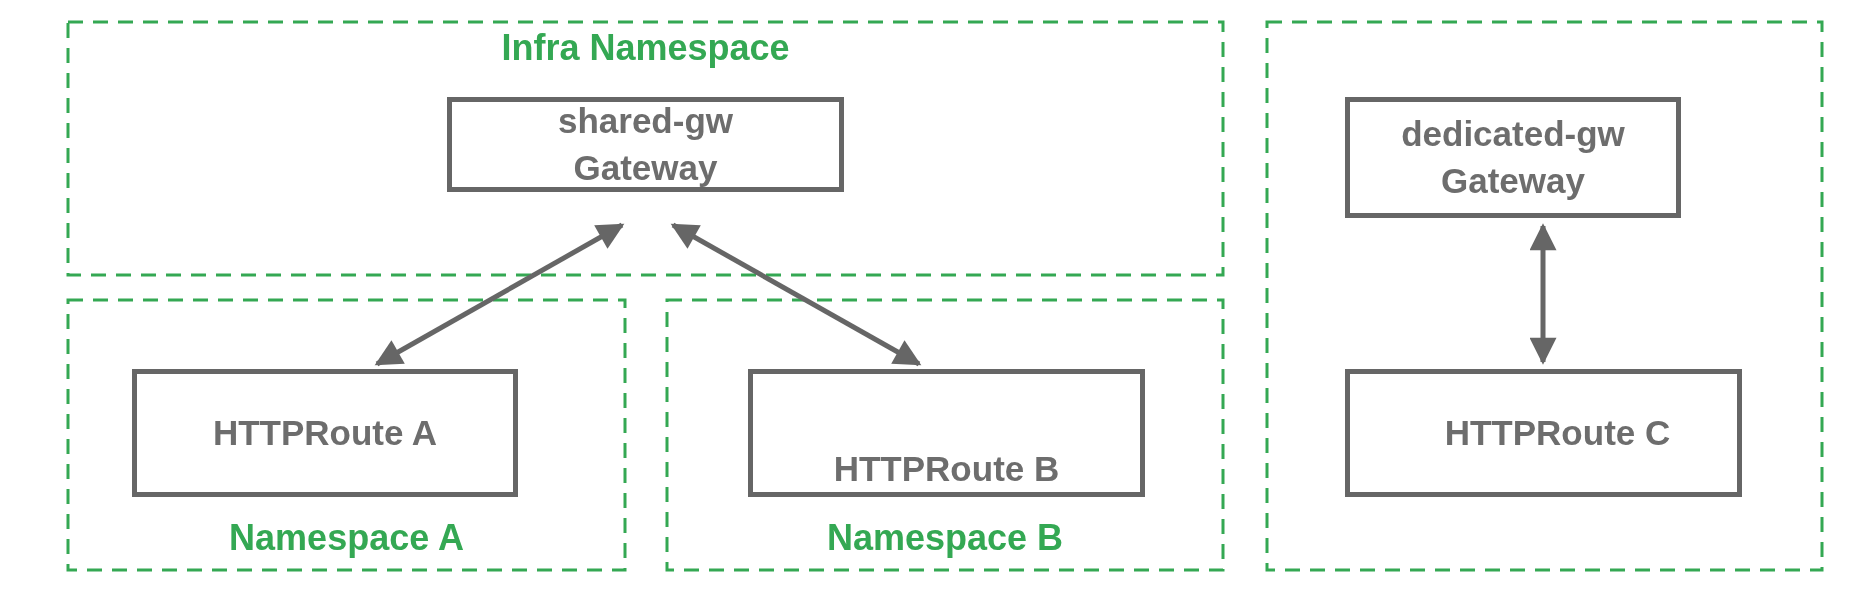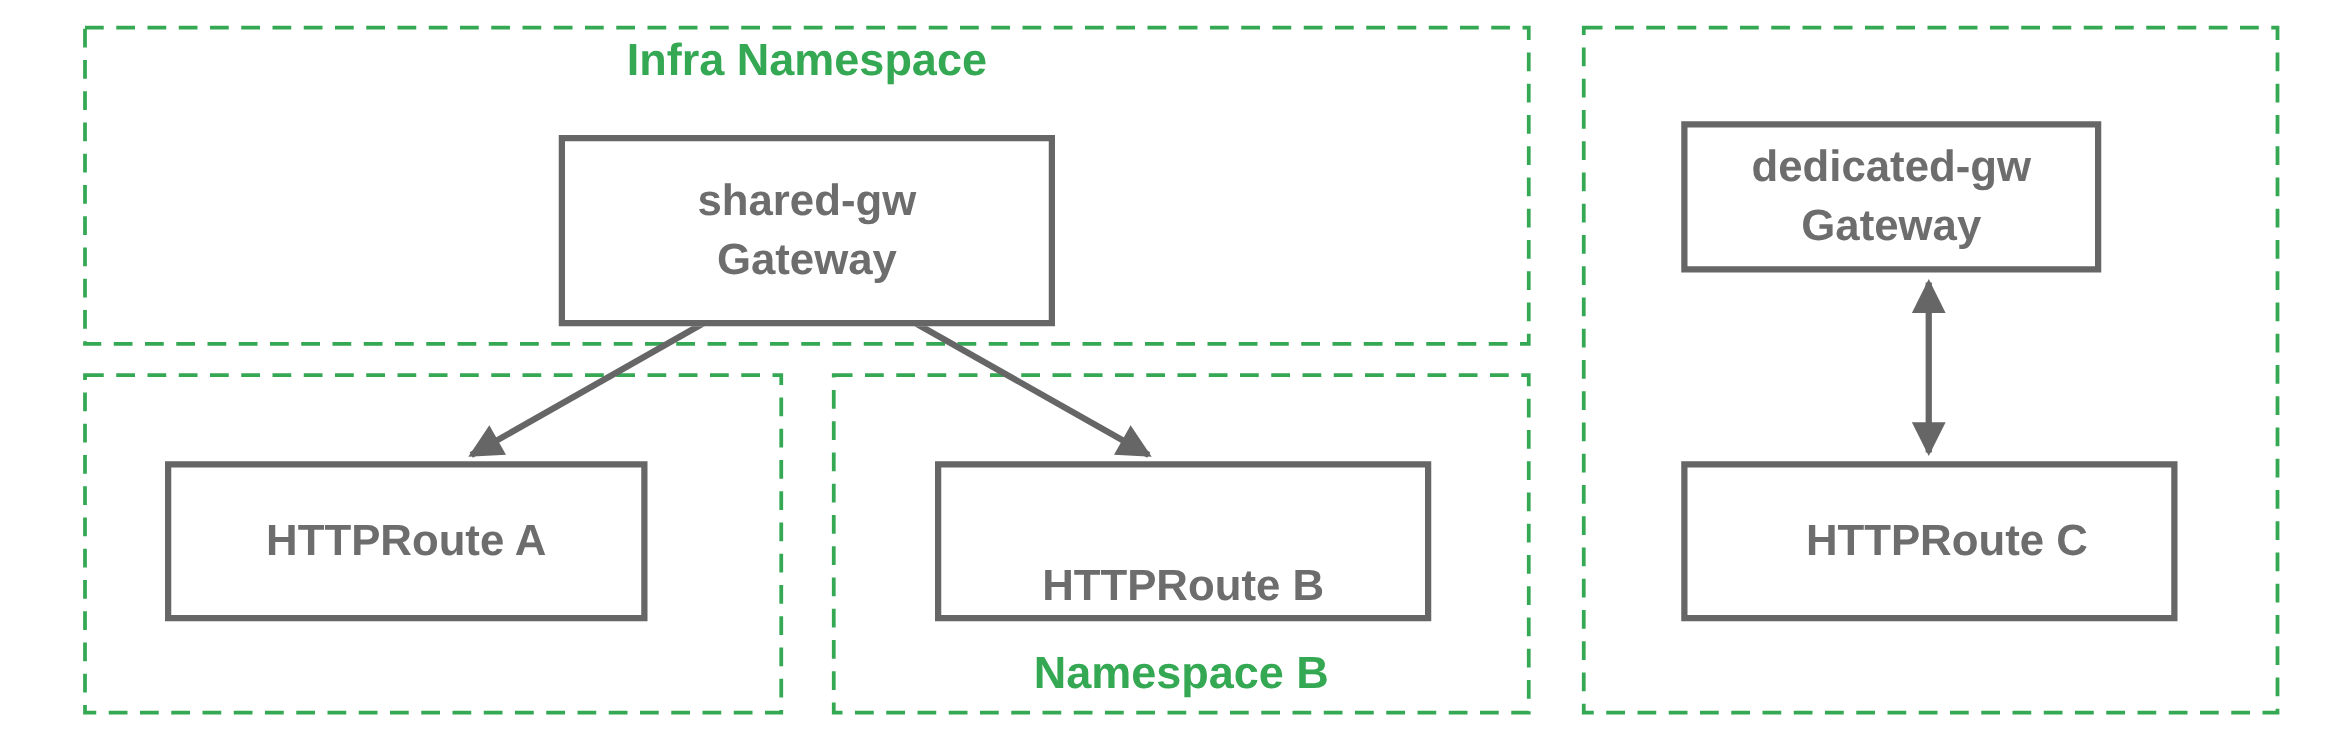--- a/index.html
+++ b/index.html
@@ -42,21 +42,21 @@
     flex-direction:column;
     align-items:center;
     justify-content:center;
     color:var(--node-text);
     font-size:35px;
     font-weight:bold;
     line-height:1.32;
     text-align:center;
     z-index:2;
   }
-  .node-shared-gw{left:447px;top:108px;width:397px;height:153px;}
+  .node-shared-gw{left:447px;top:97px;width:397px;height:95px;}
   .node-dedicated-gw{left:1345px;top:97px;width:336px;height:121px;}
   .node-route-a{left:132px;top:369px;width:386px;height:128px;}
   .node-route-b{left:748px;top:369px;width:397px;height:128px;justify-content:flex-end;}
   .node-route-c{left:1345px;top:369px;width:397px;height:128px;padding-left:28px;}
   .ns-title{
     position:absolute;
     color:var(--namespace-green);
     font-weight:bold;
     font-size:36px;
     text-align:center;
@@ -102,20 +102,21 @@
 
   <div class="node node-shared-gw">
     <div>shared-gw</div>
     <div>Gateway</div>
   </div>
 
 
   <div class="node node-route-a">
     <div>HTTPRoute A</div>
   </div>
+  <div class="ns-title title-ns-a">Namespace A</div>
 
   <div class="node node-route-b">
     <div>HTTPRoute B</div>
   </div>
   <div class="ns-title title-ns-b">Namespace B</div>
 
   <div class="node node-dedicated-gw">
     <div>dedicated-gw</div>
     <div>Gateway</div>
   </div>

